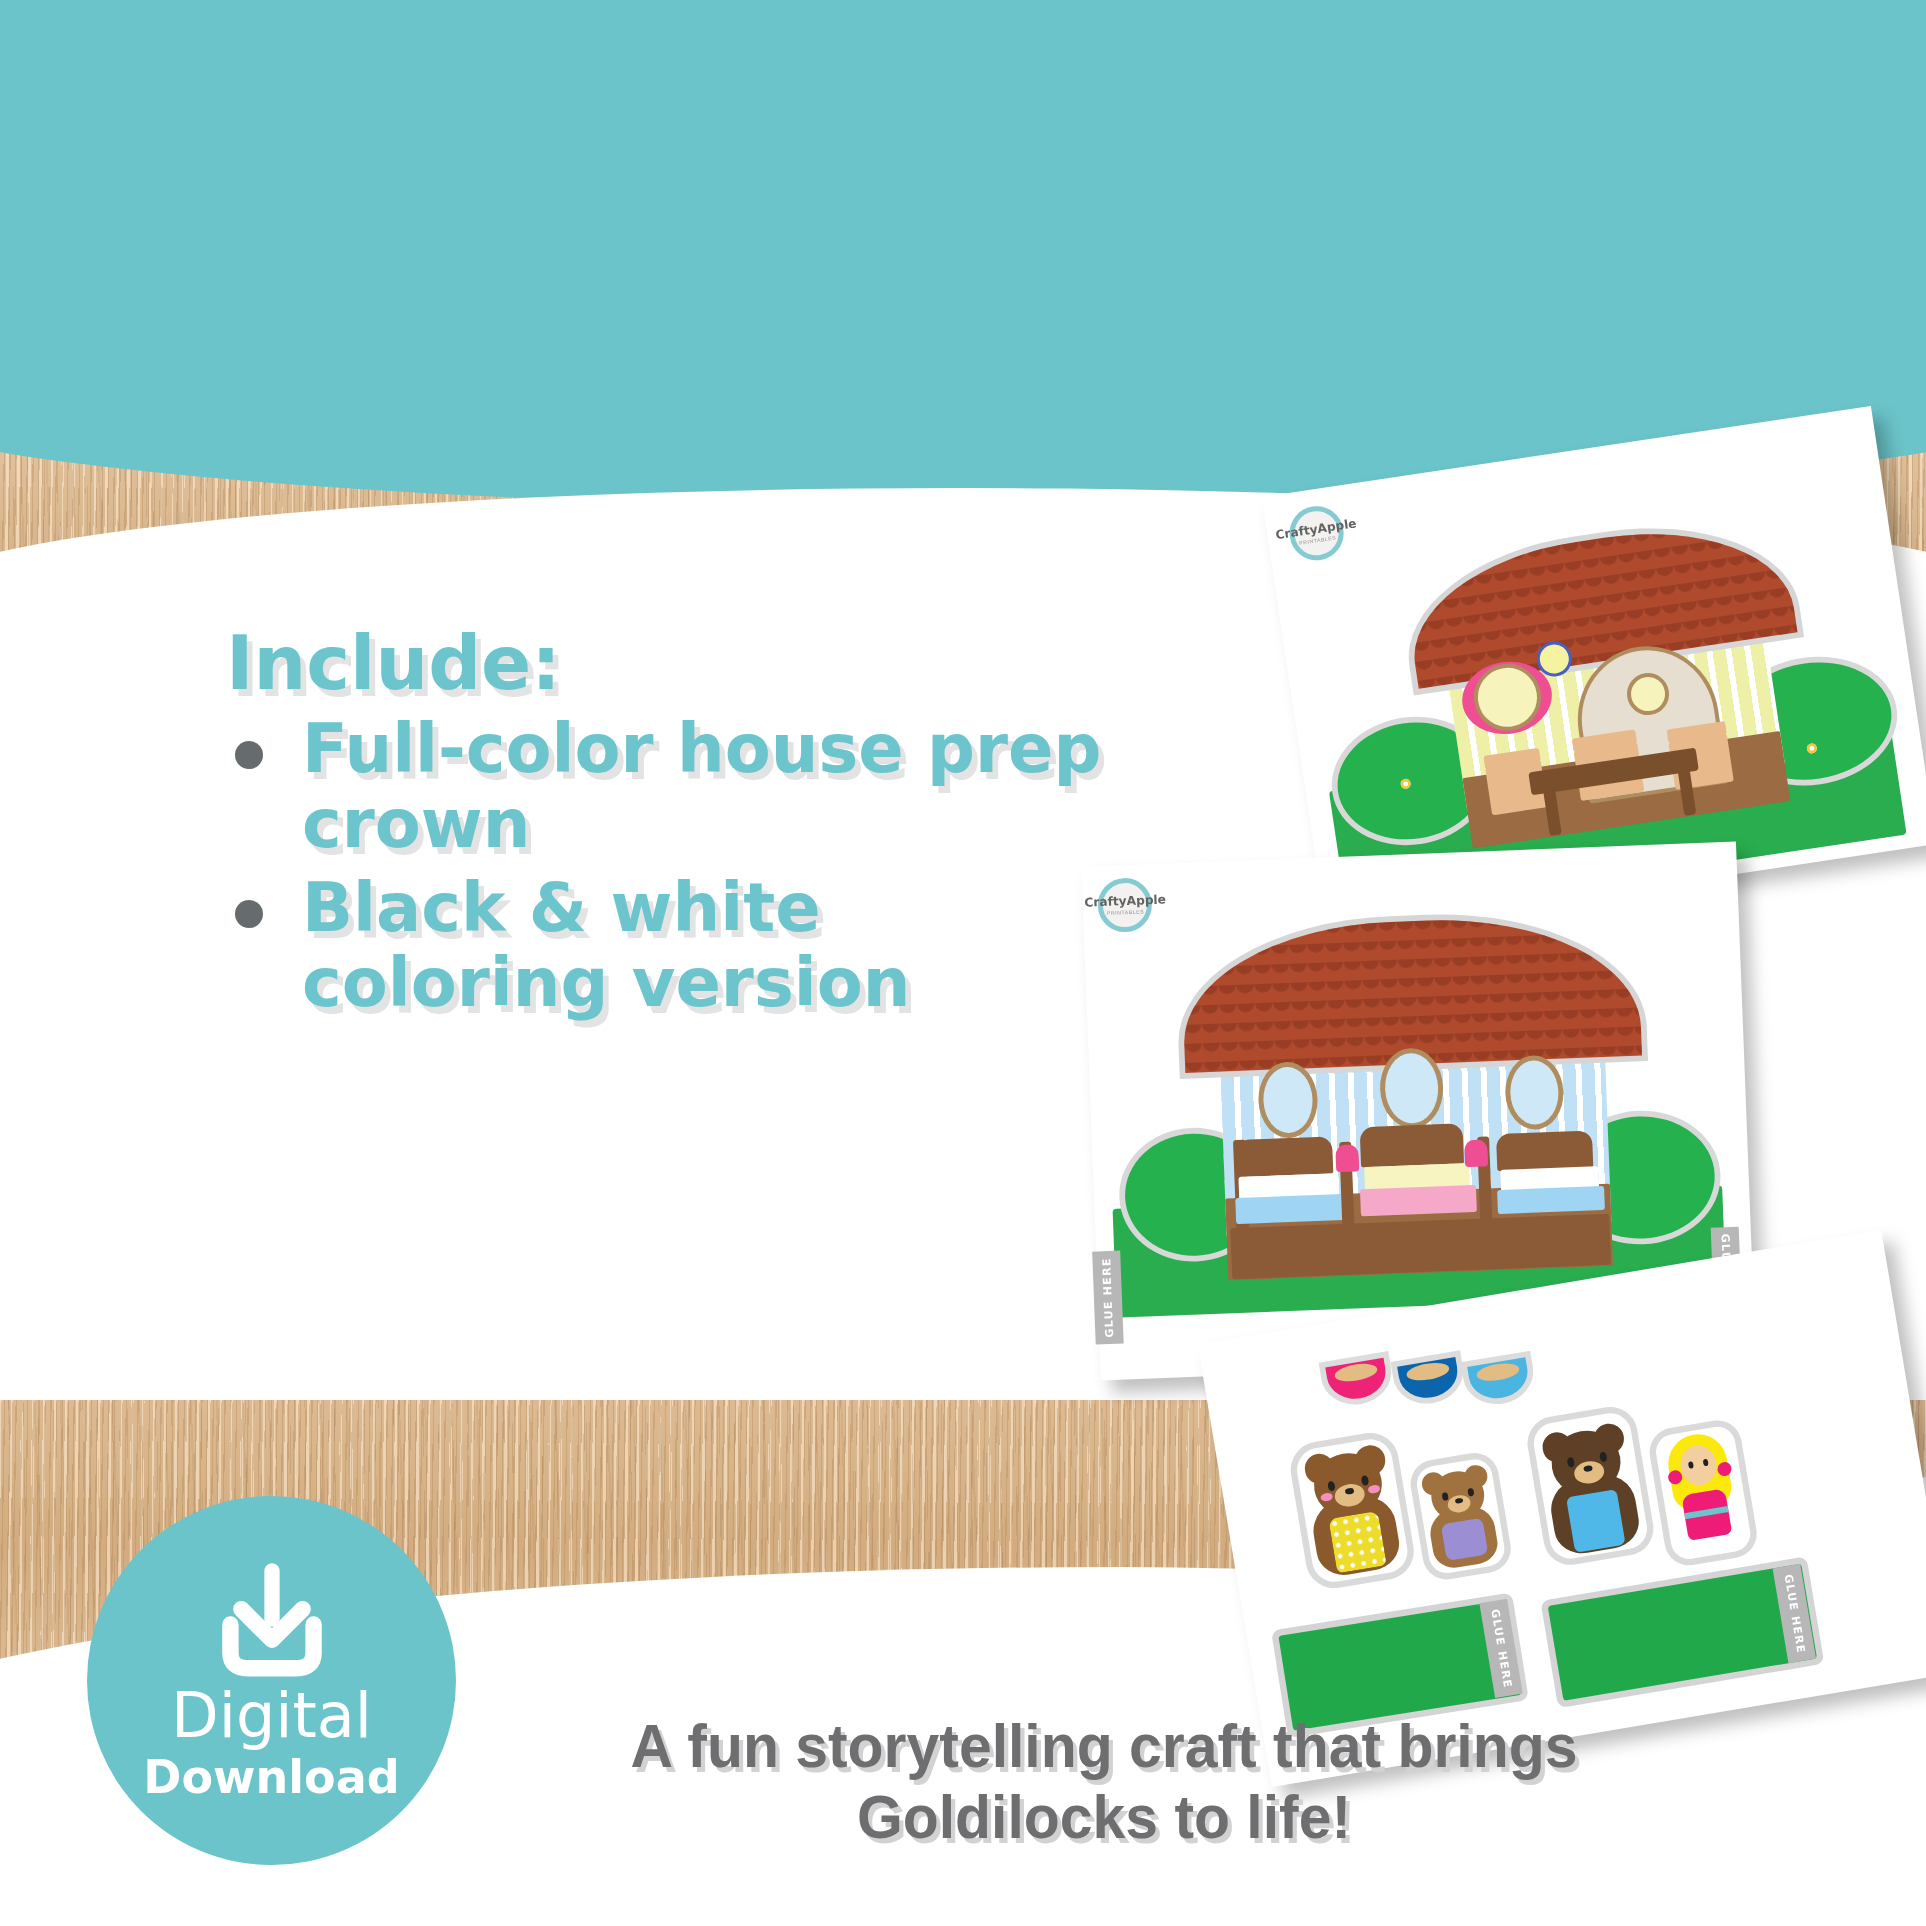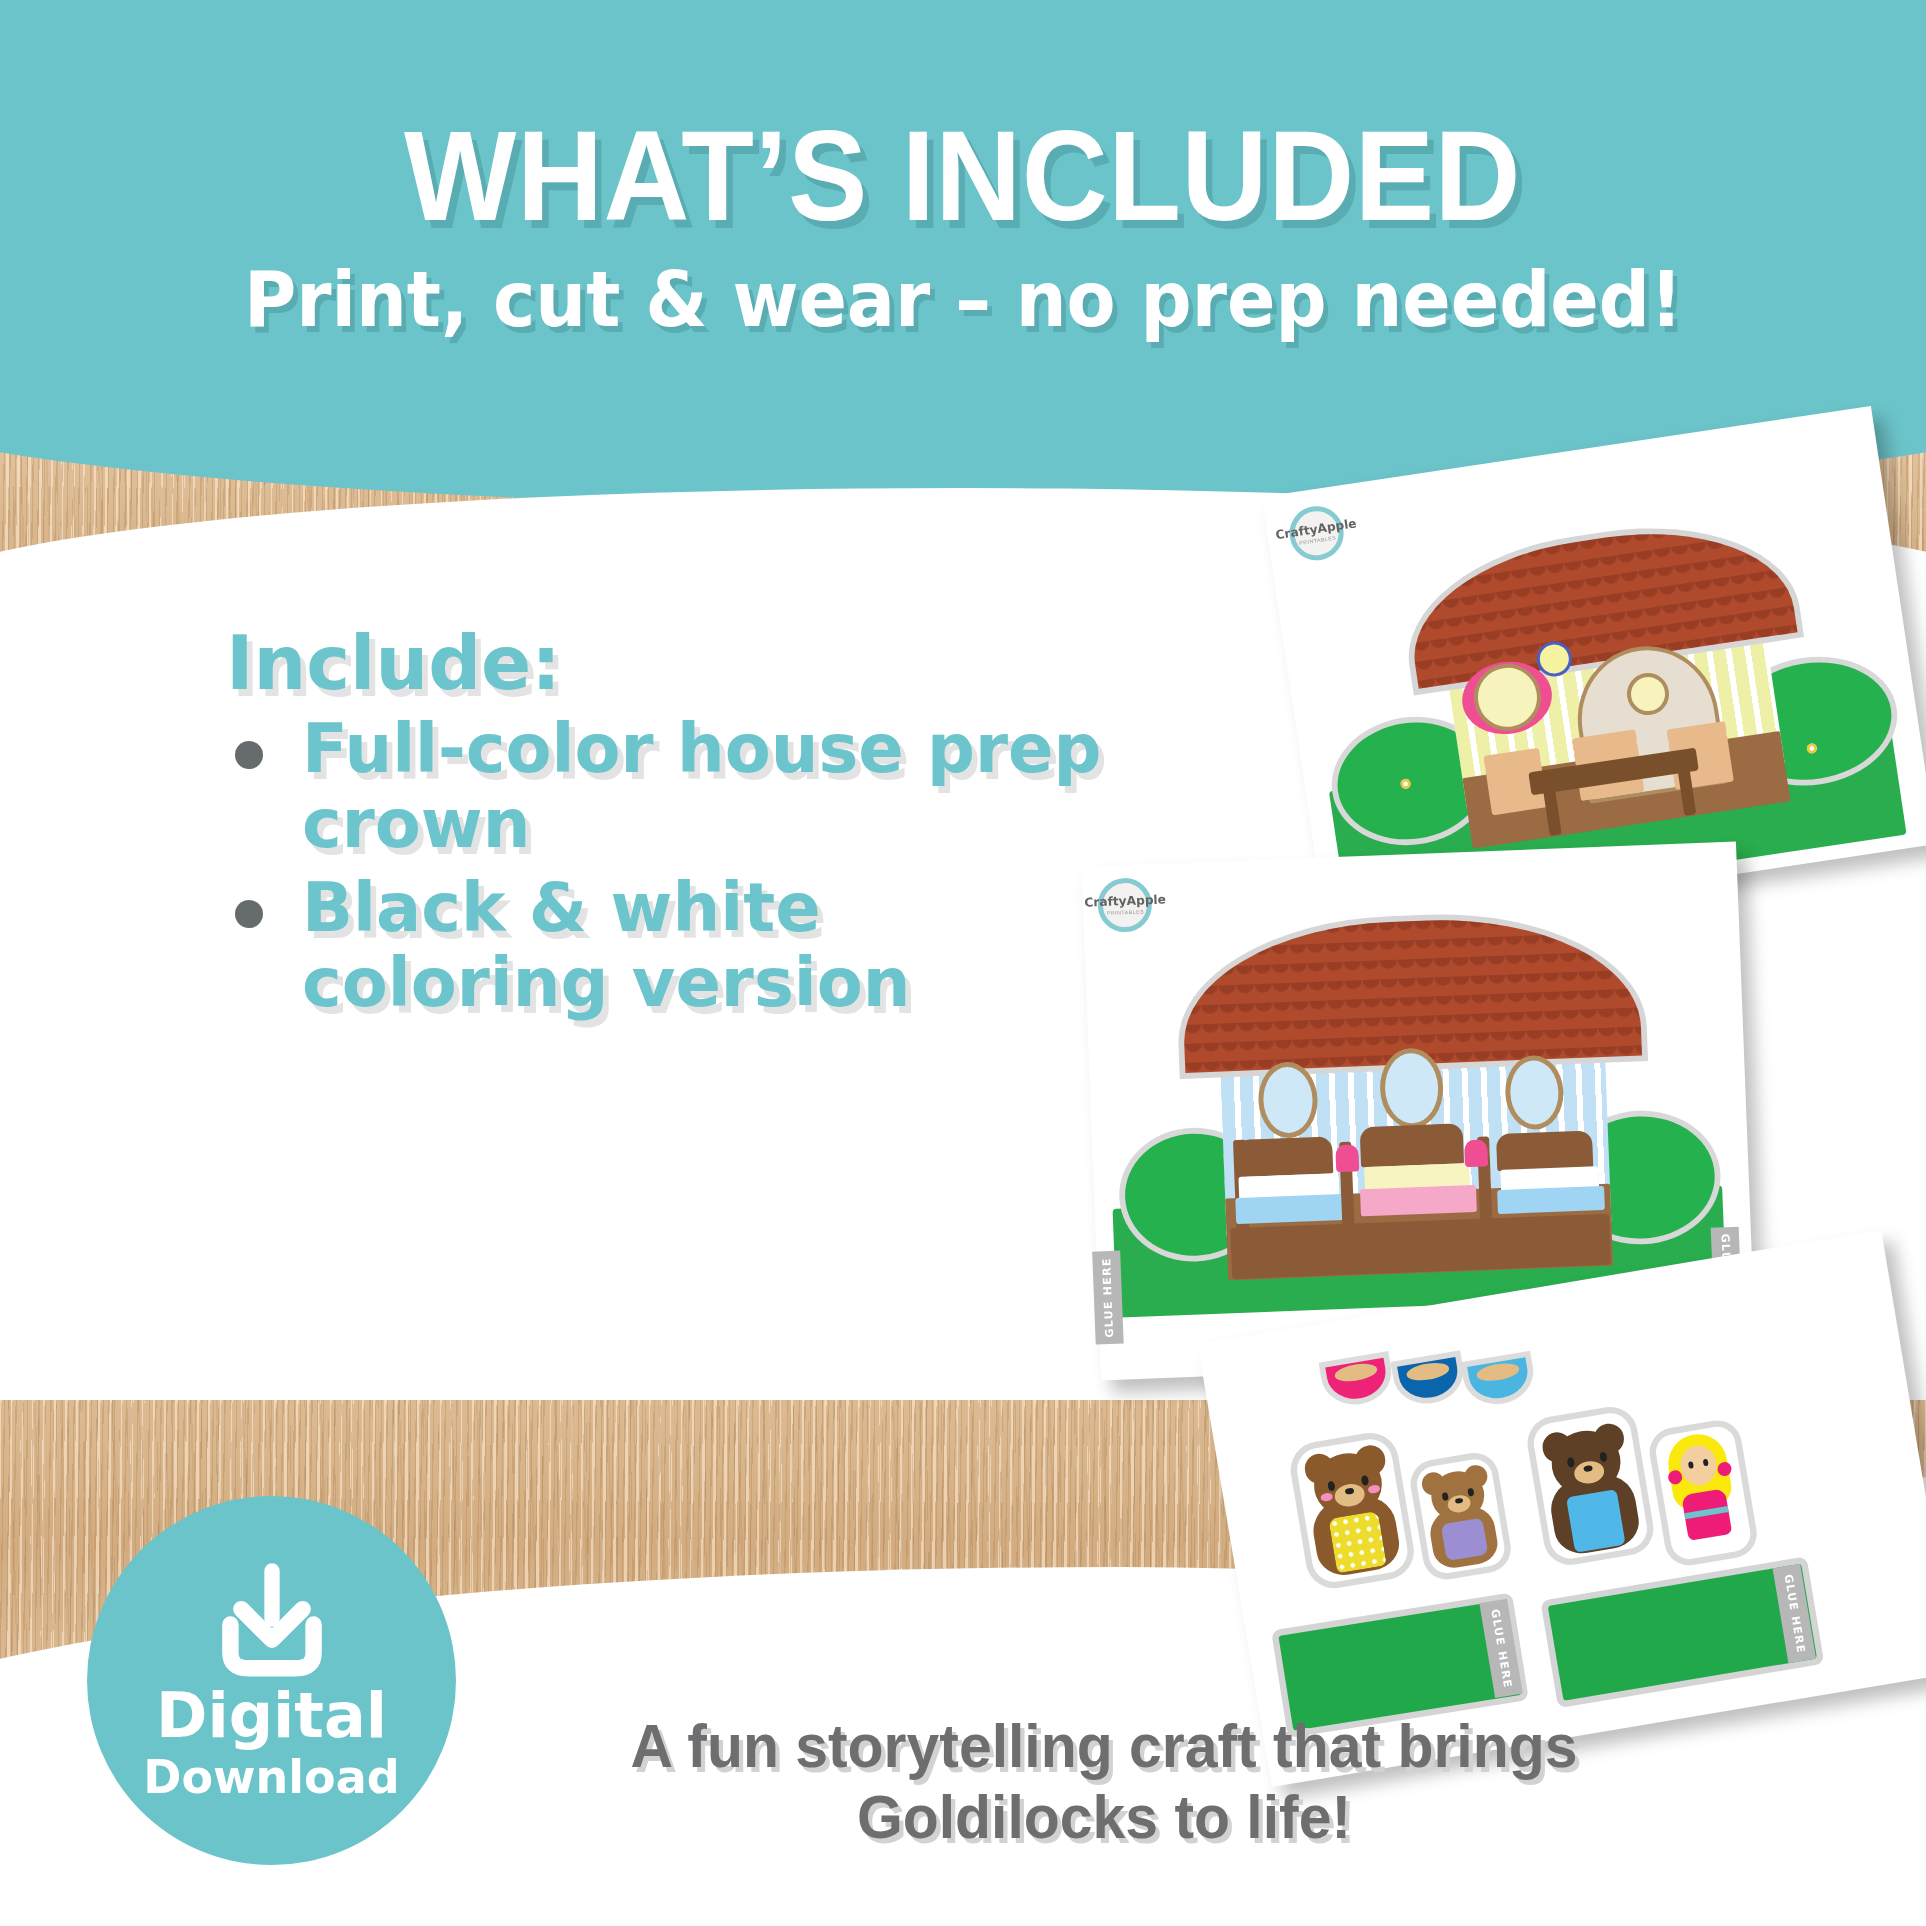--- a/index.html
+++ b/index.html
@@ -91,21 +91,21 @@
     background:#666b6e;
   }
 
   
   #dl-badge{
     position:absolute;left:87px;top:1496px;width:369px;height:369px;border-radius:50%;
     background:#6bc4c9;z-index:30;
     display:flex;flex-direction:column;align-items:center;justify-content:center;
   }
   #dl-icon{width:110px;height:116px;margin:0 0 7.7px 0;display:block;}
-  #dl-line1{color:#fff;font-size:62px;font-weight:bold;line-height:1;
+  #dl-line1{color:#fff;font-size:62px;font-weight:normal;line-height:1;
     font-family:"DejaVu Sans",sans-serif;margin:0;}
   #dl-line2{color:#fff;font-size:46px;font-weight:bold;line-height:1;
     font-family:"DejaVu Sans",sans-serif;margin:7.7px 0 0 0;}
 
   
   #caption{
     position:absolute;left:475px;top:1711px;width:1258px;z-index:30;text-align:center;
     color:#6e6e70;font-weight:bold;font-size:62px;line-height:1.14;
     font-family:"Liberation Sans Narrow","Liberation Sans",sans-serif;
     transform:scaleX(.95);
@@ -175,24 +175,20 @@
 </style>
 </head>
 <body>
 
 <div id="poster">
 
   <div class="wood" id="wood-top"></div>
   <div class="wood" id="wood-bottom"></div>
 
   <div id="header-band"></div>
-  <div id="header-inner">
-    <h1 id="title">WHAT’S INCLUDED</h1>
-    <h2 id="subtitle">Print, cut &amp; wear – no prep needed!</h2>
-  </div>
 
   <div id="mid-white"></div>
 
   <div class="sheet" id="sheet-top">
     <div class="wm" style="left:22px;top:16.7px;">
       <b>CraftyApple</b>
       <i>PRINTABLES</i>
     </div>
     <div class="scene" style="left:19px;top:96px;width:578px;height:334px;">
       <div class="grass" style="left:3.9px;top:205px;width:565px;height:128px;"></div>

